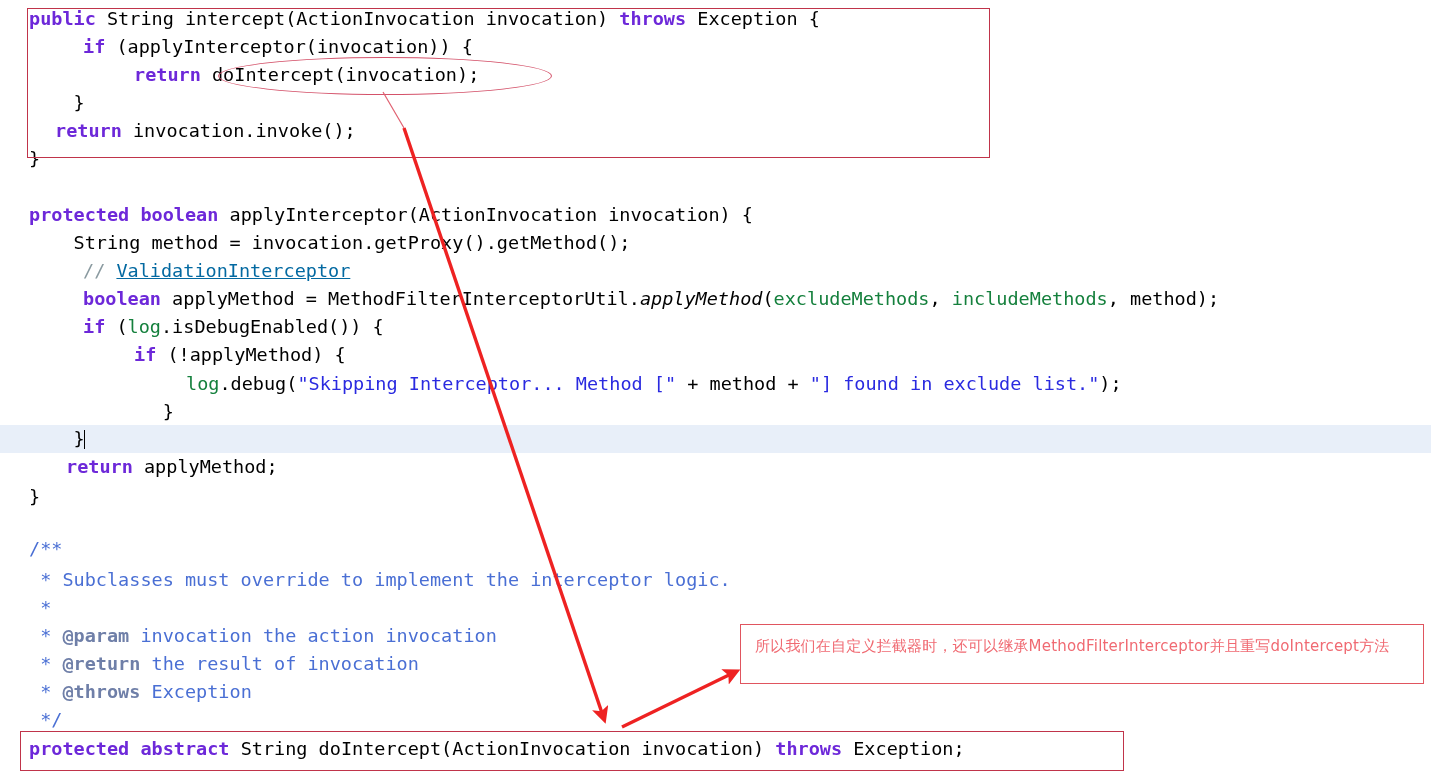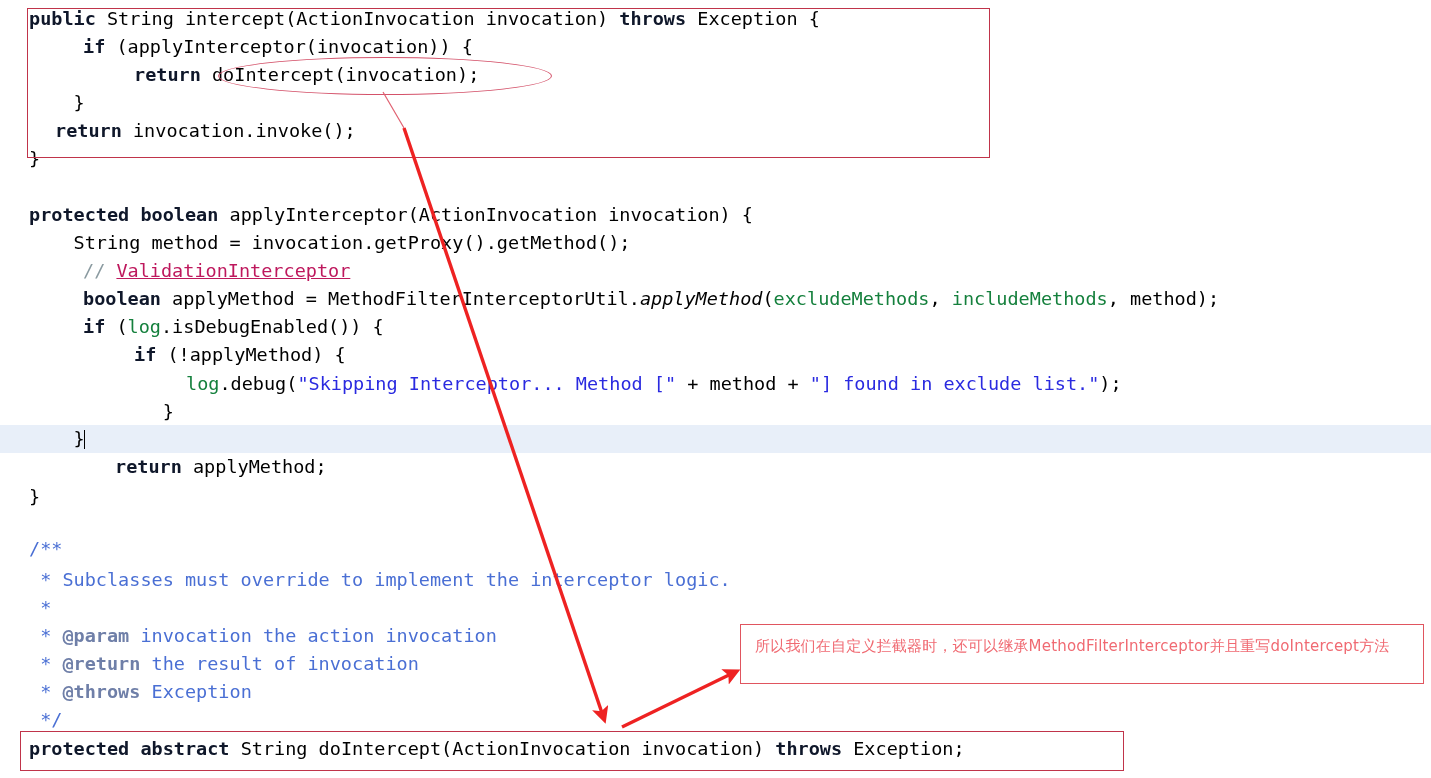--- a/index.html
+++ b/index.html
@@ -41,26 +41,26 @@
 
   .line-highlight {
     position: absolute;
     left: 0;
     width: 1431px;
     height: 28px;
     background: #e8eff9;
   }
 
   
-  .kw       { color: #0f172a; font-weight: bold; }
+  .kw       { color: #6d28d9; font-weight: bold; }
   .plain    { color: #000000; }
   .str      { color: #2a2ae0; }
   .fld      { color: #15803d; }
   .cmt      { color: #8a9aa0; }
-  .cmt-link { color: #be185d; text-decoration: underline; }
+  .cmt-link { color: #0369a1; text-decoration: underline; }
   .jdoc     { color: #4a6fd4; }
   .jdoc-tag { color: #6f7fa8; font-weight: bold; }
   .ital     { font-style: italic; color: #000000; }
   .caret {
     display: inline-block;
     width: 0;
     border-left: 1.5px solid #000;
     height: 19px;
     vertical-align: -4px;
     margin: 0 -1px;
@@ -134,21 +134,21 @@
   <div class="code-line" style="top:313px; padding-left:83px"><span class="kw">if</span><span class="plain"> (</span><span class="fld">log</span><span class="plain">.isDebugEnabled()) {</span></div>
 
   <div class="code-line" style="top:341px; padding-left:134px"><span class="kw">if</span><span class="plain"> (!applyMethod) {</span></div>
 
   <div class="code-line" style="top:370px; padding-left:186px"><span class="fld">log</span><span class="plain">.debug(</span><span class="str">"Skipping Interceptor... Method ["</span><span class="plain"> + method + </span><span class="str">"] found in exclude list."</span><span class="plain">);</span></div>
 
   <div class="code-line" style="top:398px; padding-left:29px"><span class="plain">            }</span></div>
 
   <div class="code-line" style="top:425px; padding-left:29px"><span class="plain">    }</span><span class="caret"></span></div>
 
-  <div class="code-line" style="top:453px; padding-left:115px"><span class="kw">return</span><span class="plain"> applyMethod;</span></div>
+  <div class="code-line" style="top:453px; padding-left:66px"><span class="kw">return</span><span class="plain"> applyMethod;</span></div>
 
   <div class="code-line" style="top:483px; padding-left:29px"><span class="plain">}</span></div>
 
   <div class="code-line" style="top:535px"><span class="jdoc">/**</span></div>
 
   <div class="code-line" style="top:566px"><span class="jdoc"> * Subclasses must override to implement the interceptor logic.</span></div>
 
   <div class="code-line" style="top:594px"><span class="jdoc"> *</span></div>
 
   <div class="code-line" style="top:622px"><span class="jdoc"> * </span><span class="jdoc-tag">@param</span><span class="jdoc"> invocation the action invocation</span></div>

